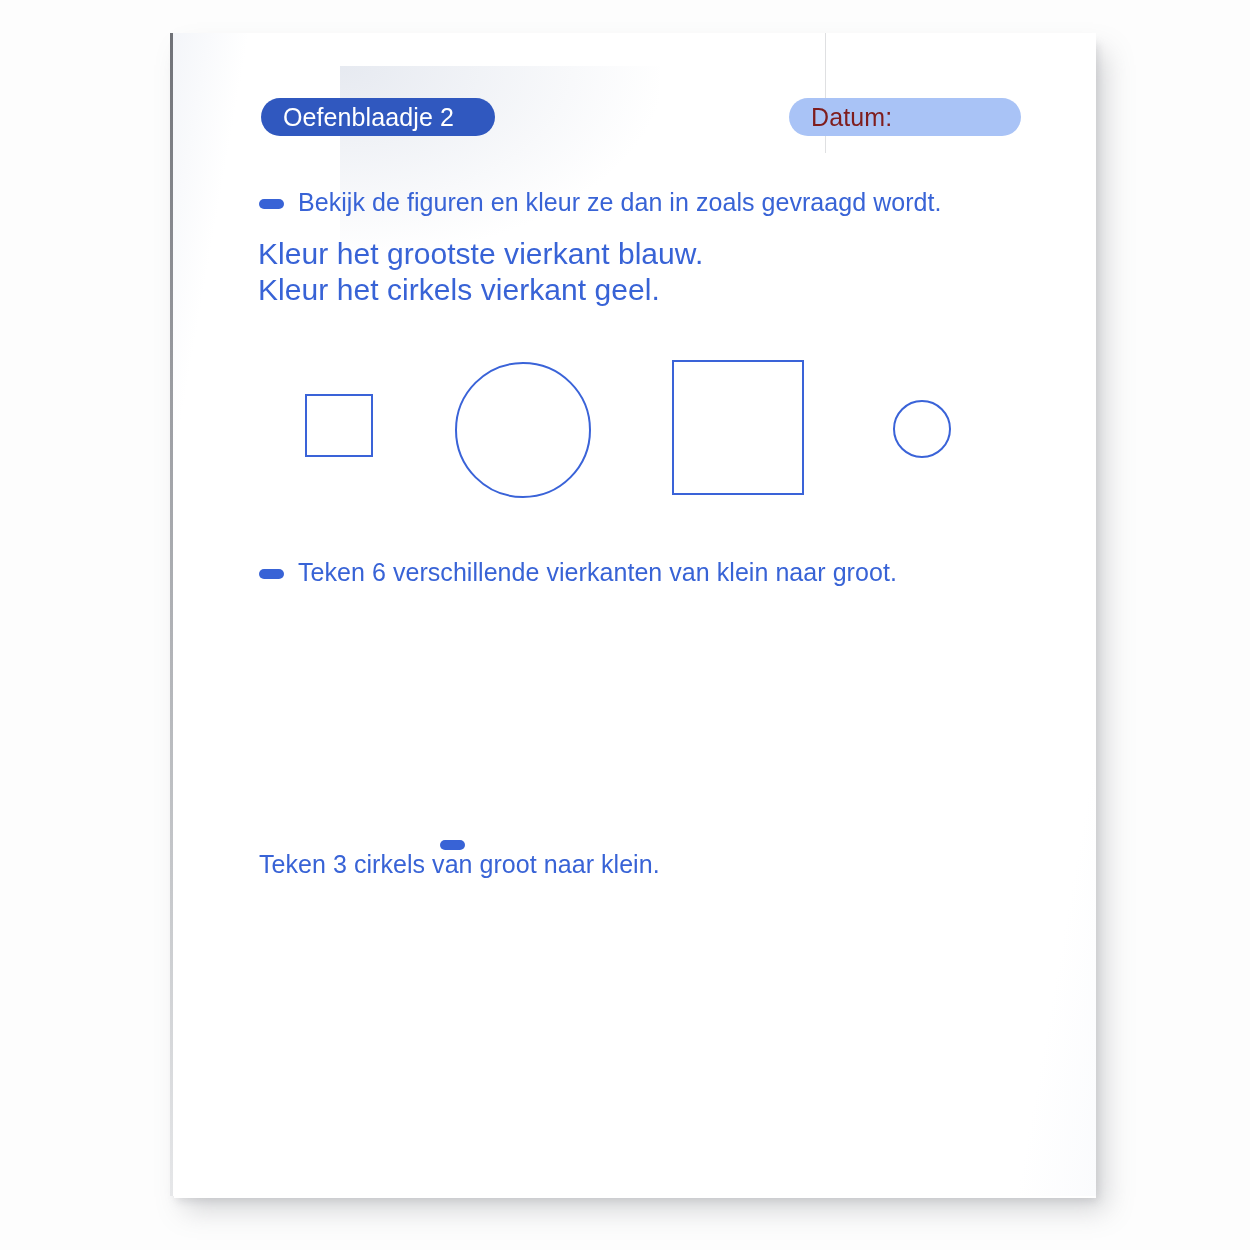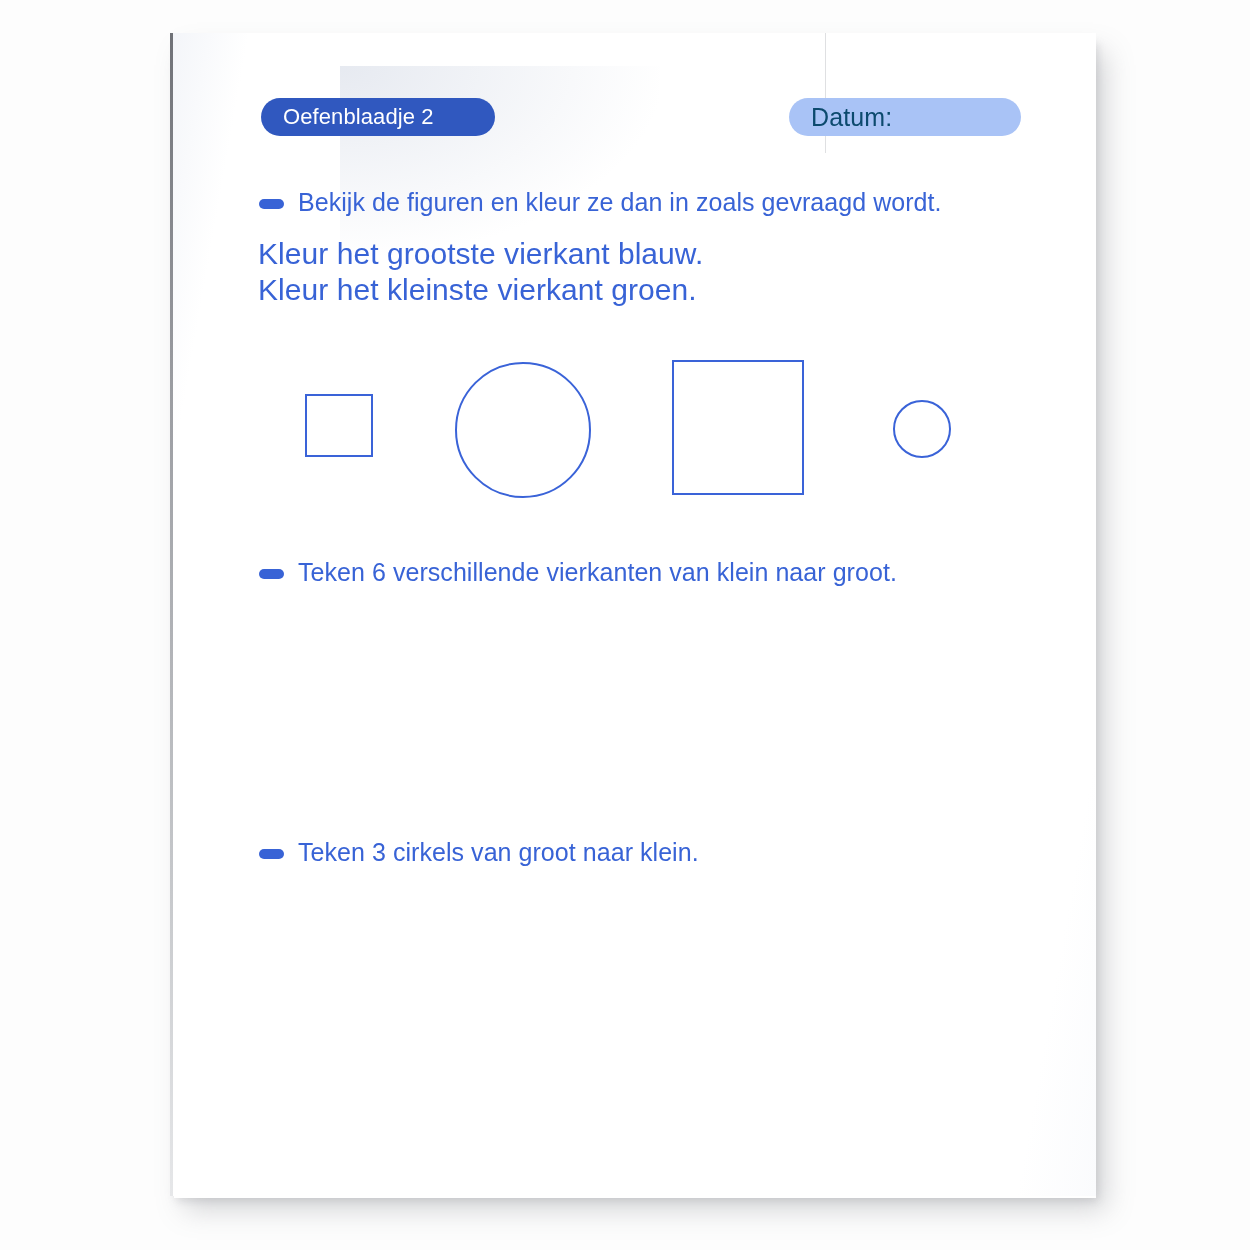--- a/index.html
+++ b/index.html
@@ -86,34 +86,34 @@
   #title-pill {
     left: 261px;
     top: 98px;
     width: 234px;
     height: 38px;
     background: #3058bf;
     padding-left: 22px;
   }
   #title-pill .pill-text {
     color: #ffffff;
-    font-size: 22px;
+    font-size: 25px;
     font-weight: 400;
     letter-spacing: 0.1px;
   }
   #date-pill {
     left: 789px;
     top: 98px;
     width: 232px;
     height: 38px;
     background: #a9c3f6;
     padding-left: 22px;
   }
   #date-pill .pill-text {
-    color: #0c4a6e;
+    color: #7f1d1d;
     font-size: 25px;
     font-weight: 400;
     letter-spacing: 0.1px;
   }
 
   
   .instruction {
     position: absolute;
     display: flex;
     align-items: center;
@@ -129,21 +129,21 @@
     margin-top: 2px;
   }
   .instruction-text {
     color: #3863d6;
     font-size: 25px;
     font-weight: 400;
     letter-spacing: 0.05px;
   }
   #instruction-1 { left: 259px; top: 188px; align-items: center; }
   #instruction-2 { left: 259px; top: 558px; }
-  #instruction-3 { left: 259px; top: 838px; }
+  #instruction-3 { left: 259px; top: 838px; flex-direction: column; }
 
   
   #colour-lines {
     position: absolute;
     left: 258px;
     top: 236px;
     color: #3863d6;
     font-size: 30px;
     line-height: 36px;
     white-space: nowrap;
@@ -201,21 +201,21 @@
     <span class="pill-text">Datum:</span>
   </div>
 
   <div class="instruction" id="instruction-1">
     <span class="bullet"></span>
     <span class="instruction-text">Bekijk de figuren en kleur ze dan in zoals gevraagd wordt.</span>
   </div>
 
   <div id="colour-lines">
     <div>Kleur het grootste vierkant blauw.</div>
-    <div>Kleur het kleinste vierkant groen.</div>
+    <div>Kleur het cirkels vierkant geel.</div>
   </div>
 
   <div id="shapes">
     <div class="shape" id="shape-small-square"></div>
     <div class="shape circle" id="shape-large-circle"></div>
     <div class="shape" id="shape-large-square"></div>
     <div class="shape circle" id="shape-small-circle"></div>
   </div>
 
   <div class="instruction" id="instruction-2">

